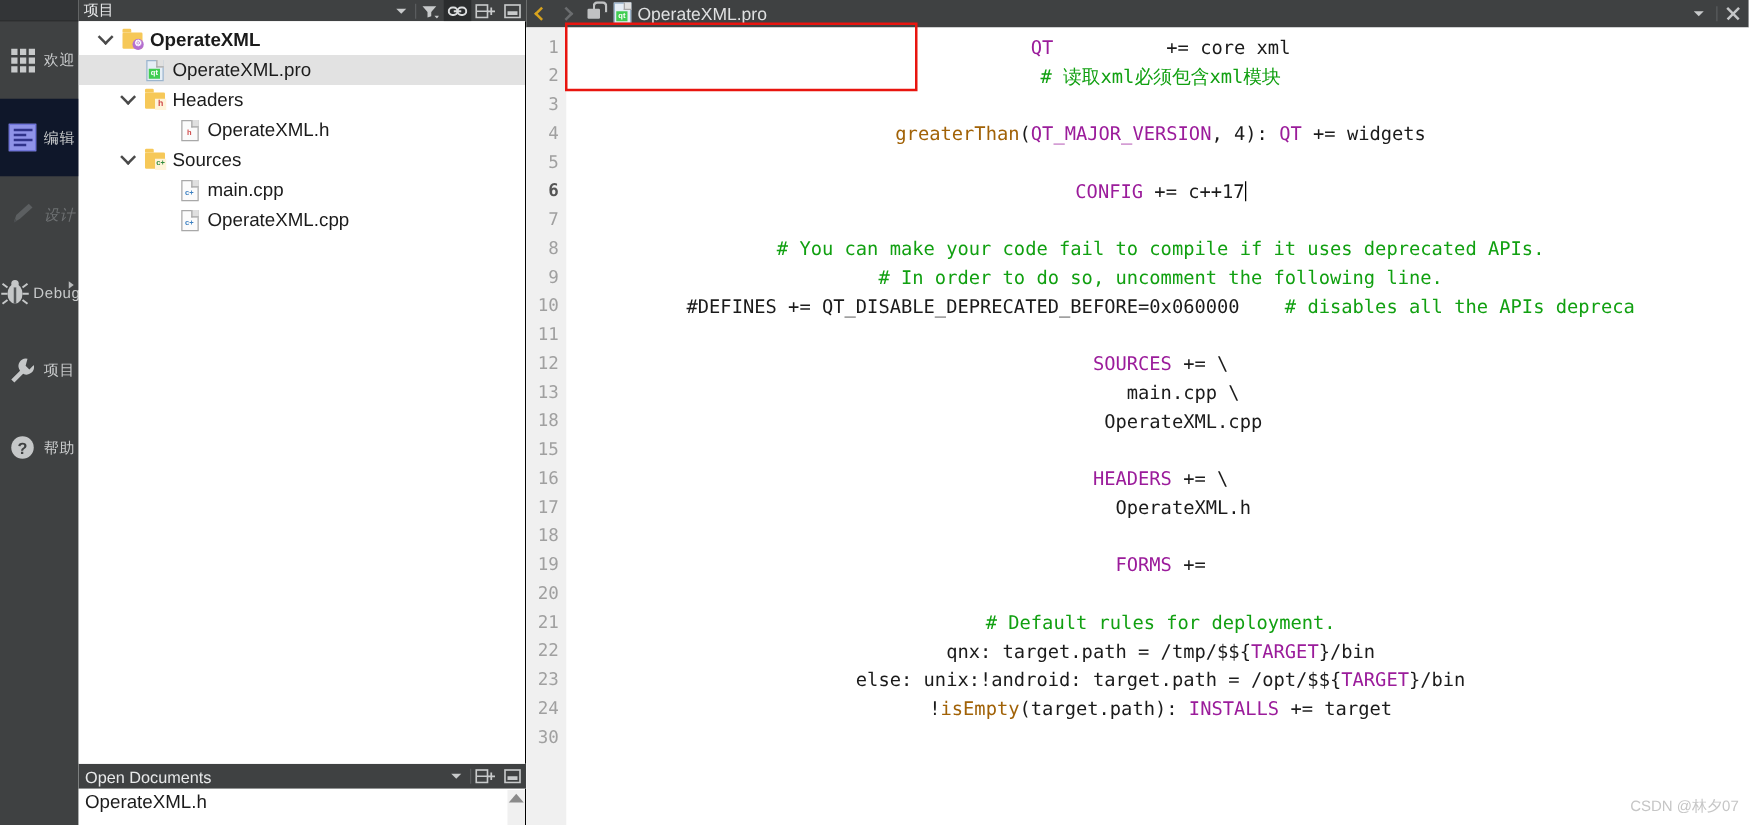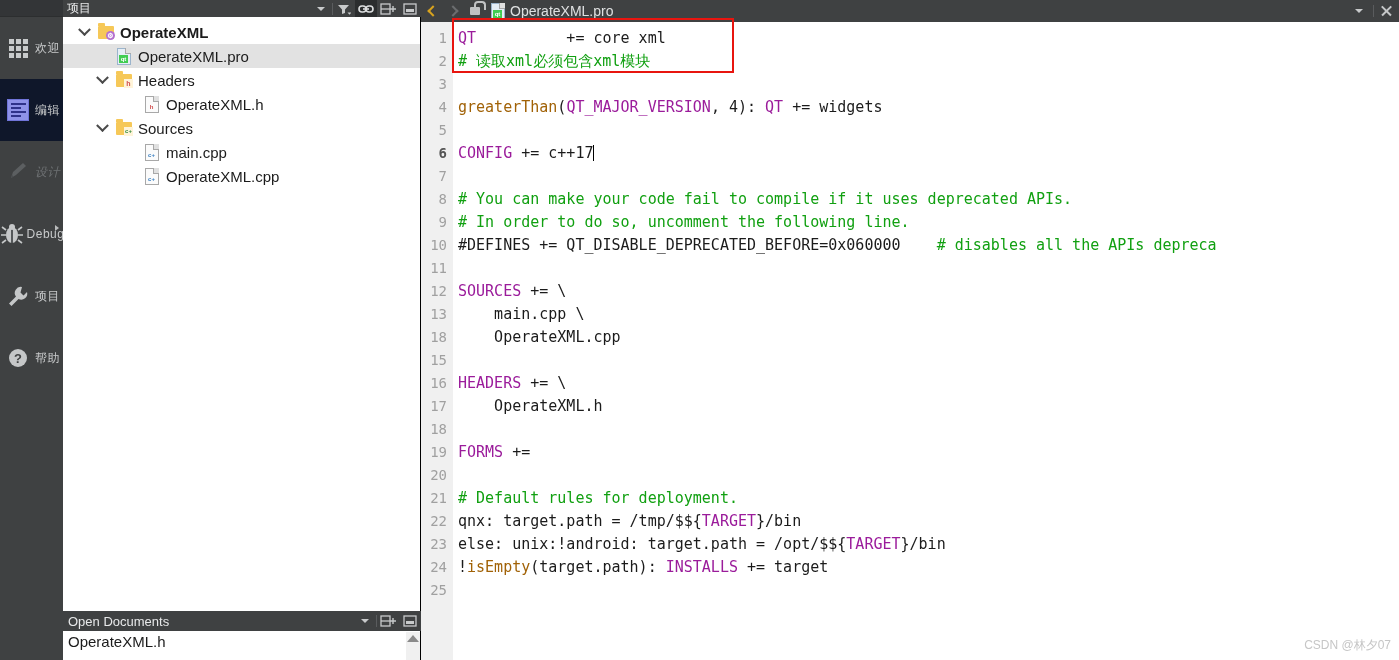--- a/index.html
+++ b/index.html
@@ -248,21 +248,21 @@
   .gutter .ln { height: 23px; line-height: 23px; padding-right: 6px;}
   .gutter .ln.cur { color:#555; font-weight:bold; }
   .code {
     flex:1; min-width:0;
     padding-top:5px; padding-left:5px;
     font-family: "DejaVu Sans Mono", monospace;
     font-size: 15px;
     white-space: pre;
     overflow: hidden;
   }
-  .code .cl { height:23px; line-height:23px; }
+  .code .cl { height:23px; line-height:23px;text-align:center; }
   .t-var   { color:#9b1c9b; }
   .t-plain { color:#1b1b1b; }
   .t-cmt   { color:#11a011; }
   .t-fn    { color:#a16207; }
   .caret {
     display:inline-block; width:1px; height:16px;
     background:#000; vertical-align:-3px;
     margin-left:0;
   }
 
@@ -547,21 +547,21 @@
           <div class="ln">15</div>
           <div class="ln">16</div>
           <div class="ln">17</div>
           <div class="ln">18</div>
           <div class="ln">19</div>
           <div class="ln">20</div>
           <div class="ln">21</div>
           <div class="ln">22</div>
           <div class="ln">23</div>
           <div class="ln">24</div>
-          <div class="ln">25</div>
+          <div class="ln">30</div>
         </div>
       <div class="code" id="code"><div class="cl"><span class="t-var">QT</span><span class="t-plain">          += core xml</span></div><div class="cl"><span class="t-cmt"># 读取xml必须包含xml模块</span></div><div class="cl">&nbsp;</div><div class="cl"><span class="t-fn">greaterThan</span><span class="t-plain">(</span><span class="t-var">QT_MAJOR_VERSION</span><span class="t-plain">, 4): </span><span class="t-var">QT</span><span class="t-plain"> += widgets</span></div><div class="cl">&nbsp;</div><div class="cl"><span class="t-var">CONFIG</span><span class="t-plain"> += c++17</span><span class="caret"></span></div><div class="cl">&nbsp;</div><div class="cl"><span class="t-cmt"># You can make your code fail to compile if it uses deprecated APIs.</span></div><div class="cl"><span class="t-cmt"># In order to do so, uncomment the following line.</span></div><div class="cl"><span class="t-plain">#DEFINES += QT_DISABLE_DEPRECATED_BEFORE=0x060000</span><span class="t-cmt">    # disables all the APIs depreca</span></div><div class="cl">&nbsp;</div><div class="cl"><span class="t-var">SOURCES</span><span class="t-plain"> += \</span></div><div class="cl"><span class="t-plain">    main.cpp \</span></div><div class="cl"><span class="t-plain">    OperateXML.cpp</span></div><div class="cl">&nbsp;</div><div class="cl"><span class="t-var">HEADERS</span><span class="t-plain"> += \</span></div><div class="cl"><span class="t-plain">    OperateXML.h</span></div><div class="cl">&nbsp;</div><div class="cl"><span class="t-var">FORMS</span><span class="t-plain"> +=</span></div><div class="cl">&nbsp;</div><div class="cl"><span class="t-cmt"># Default rules for deployment.</span></div><div class="cl"><span class="t-plain">qnx: target.path = /tmp/$${</span><span class="t-var">TARGET</span><span class="t-plain">}/bin</span></div><div class="cl"><span class="t-plain">else: unix:!android: target.path = /opt/$${</span><span class="t-var">TARGET</span><span class="t-plain">}/bin</span></div><div class="cl"><span class="t-plain">!</span><span class="t-fn">isEmpty</span><span class="t-plain">(target.path): </span><span class="t-var">INSTALLS</span><span class="t-plain"> += target</span></div><div class="cl">&nbsp;</div></div>
     </div>
 
   </div>
 
   <div class="redbox"></div>
   <div class="watermark">CSDN @林夕07</div>
 </div>
 

